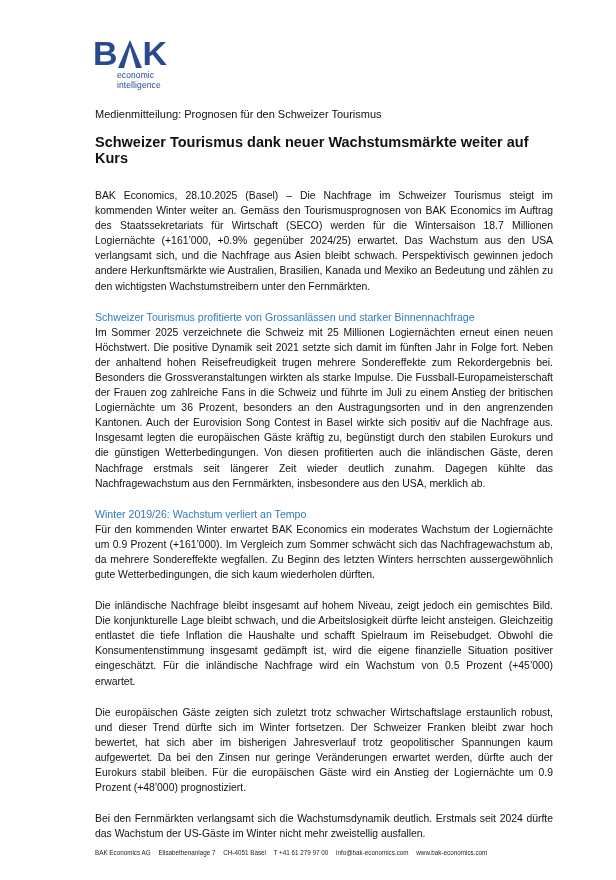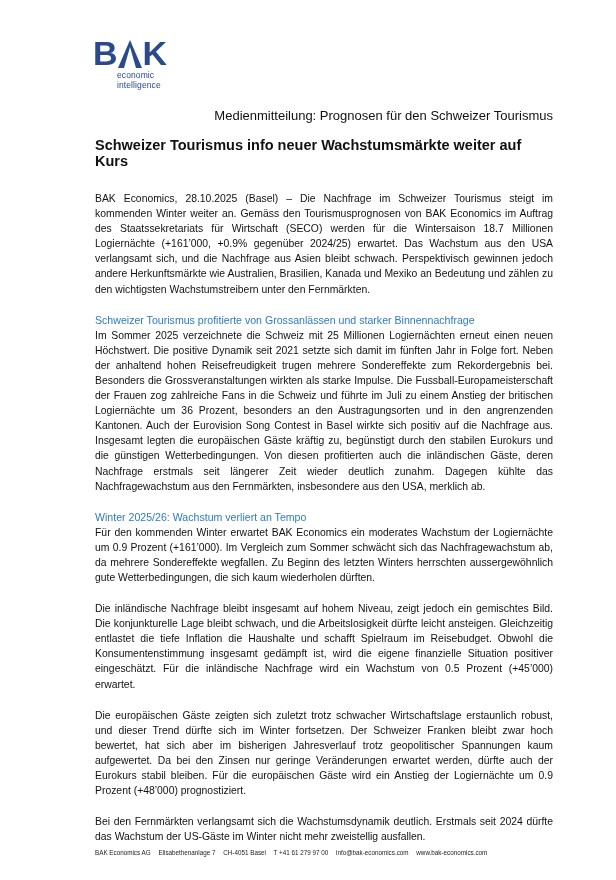--- a/index.html
+++ b/index.html
@@ -3,21 +3,21 @@
 <meta charset="utf-8">
 <style>
   html, body { margin: 0; padding: 0; background: #ffffff; }
   body { width: 616px; height: 880px; position: relative; overflow: hidden; font-family: "Liberation Sans", sans-serif; color: #111; }
   .logo { position: absolute; left: 93px; top: 38px; width: 90px; }
   .logo-mark { display: flex; align-items: flex-end; height: 30px; color: #2a4a8c; font-weight: bold; font-size: 34px; line-height: 30px; letter-spacing: -1px; }
   .logo-mark .a { display: inline-block; width: 0; height: 0; border-left: 12px solid transparent; border-right: 12px solid transparent; border-bottom: 28px solid #2a4a8c; margin: 0 1px; position: relative; }
   .logo-mark .a::after { content: ""; position: absolute; left: -6px; top: 7px; width: 0; height: 0; border-left: 6px solid transparent; border-right: 6px solid transparent; border-bottom: 21px solid #fff; }
   .logo-sub { font-size: 8.5px; color: #2a4a8c; margin-top: 2px; letter-spacing: 0.1px; margin-left: 24px; }
   .doc { position: absolute; left: 95px; top: 108px; width: 458px; }
-  .kicker { font-size: 13px; margin: 0 0 14px 0; text-align: right; }
+  .kicker { font-size: 11px; margin: 0 0 14px 0; }
   .title { font-size: 14.5px; font-weight: bold; margin: 0 0 22px 0; }
   p { margin: 0; font-size: 10.4px; line-height: 15.1px; text-align: justify; hyphens: manual; }
   .lead { font-weight: normal; margin-bottom: 16px; }
   h2 { font-size: 10.6px; color: #2f7bbd; font-weight: normal; margin: 0; line-height: 15px; }
   .gap { margin-bottom: 16px; }
   .footer { position: absolute; left: 95px; top: 849px; font-size: 6.3px; color: #222; white-space: nowrap; }
   .footer span { margin-right: 6px; }
 </style>
 </head>
 <body>
@@ -26,30 +26,30 @@
   <div class="logo-mark">
     <span>B</span>
     <span class="a"></span>
     <span>K</span>
   </div>
   <div class="logo-sub">economic intelligence</div>
 </div>
 
 <div class="doc">
   <div class="kicker">Medienmitteilung: Prognosen für den Schweizer Tourismus</div>
-  <div class="title">Schweizer Tourismus info neuer Wachstumsmärkte weiter auf Kurs</div>
+  <div class="title">Schweizer Tourismus dank neuer Wachstumsmärkte weiter auf Kurs</div>
   <p class="lead">BAK Economics, 28.10.2025 (Basel) – Die Nachfrage im Schweizer Tourismus steigt im kommenden Winter weiter an. Gemäss den Tourismusprognosen von BAK Economics im Auftrag des Staatssekretariats für Wirtschaft (SECO) werden für die Wintersaison 18.7 Millionen Logiernächte (+161’000, +0.9% gegenüber 2024/25) erwartet. Das Wachstum aus den USA verlangsamt sich, und die Nachfrage aus Asien bleibt schwach. Perspektivisch gewinnen jedoch andere Herkunftsmärkte wie Australien, Brasilien, Kanada und Mexiko an Bedeutung und zählen zu den wichtigsten Wachstumstreibern unter den Fernmärkten.</p>
 
   <section class="gap">
     <h2>Schweizer Tourismus profitierte von Grossanlässen und starker Binnennachfrage</h2>
     <p>Im Sommer 2025 verzeichnete die Schweiz mit 25 Millionen Logiernächten erneut einen neuen Höchstwert. Die positive Dynamik seit 2021 setzte sich damit im fünften Jahr in Folge fort. Neben der anhaltend hohen Reisefreudigkeit trugen mehrere Sondereffekte zum Rekordergebnis bei. Besonders die Grossveranstaltungen wirkten als starke Impulse. Die Fussball-Europameisterschaft der Frauen zog zahlreiche Fans in die Schweiz und führte im Juli zu einem Anstieg der britischen Logiernächte um 36 Prozent, besonders an den Austragungsorten und in den angrenzenden Kantonen. Auch der Eurovision Song Contest in Basel wirkte sich positiv auf die Nachfrage aus. Insgesamt legten die europäischen Gäste kräftig zu, begünstigt durch den stabilen Eurokurs und die günstigen Wetterbedingungen. Von diesen profitierten auch die inländischen Gäste, deren Nachfrage erstmals seit längerer Zeit wieder deutlich zunahm. Dagegen kühlte das Nachfragewachstum aus den Fernmärkten, insbesondere aus den USA, merklich ab.</p>
   </section>
 
   <section>
-    <h2>Winter 2025/26: Wachstum verliert an Tempo</h2>
+    <h2>Winter 2019/26: Wachstum verliert an Tempo</h2>
     <p class="gap">Für den kommenden Winter erwartet BAK Economics ein moderates Wachstum der Logiernächte um 0.9 Prozent (+161’000). Im Vergleich zum Sommer schwächt sich das Nachfragewachstum ab, da mehrere Sondereffekte wegfallen. Zu Beginn des letzten Winters herrschten aussergewöhnlich gute Wetterbedingungen, die sich kaum wiederholen dürften.</p>
     <p class="gap">Die inländische Nachfrage bleibt insgesamt auf hohem Niveau, zeigt jedoch ein gemischtes Bild. Die konjunkturelle Lage bleibt schwach, und die Arbeitslosigkeit dürfte leicht ansteigen. Gleichzeitig entlastet die tiefe Inflation die Haushalte und schafft Spielraum im Reisebudget. Obwohl die Konsumentenstimmung insgesamt gedämpft ist, wird die eigene finanzielle Situation positiver eingeschätzt. Für die inländische Nachfrage wird ein Wachstum von 0.5 Prozent (+45’000) erwartet.</p>
     <p class="gap">Die europäischen Gäste zeigten sich zuletzt trotz schwacher Wirtschaftslage erstaunlich robust, und dieser Trend dürfte sich im Winter fortsetzen. Der Schweizer Franken bleibt zwar hoch bewertet, hat sich aber im bisherigen Jahresverlauf trotz geopolitischer Spannungen kaum aufgewertet. Da bei den Zinsen nur geringe Veränderungen erwartet werden, dürfte auch der Eurokurs stabil bleiben. Für die europäischen Gäste wird ein Anstieg der Logiernächte um 0.9 Prozent (+48’000) prognostiziert.</p>
     <p>Bei den Fernmärkten verlangsamt sich die Wachstumsdynamik deutlich. Erstmals seit 2024 dürfte das Wachstum der US-Gäste im Winter nicht mehr zweistellig ausfallen.</p>
   </section>
 </div>
 
 <div class="footer">
   <span>BAK Economics AG</span>
   <span>Elisabethenanlage 7</span>

